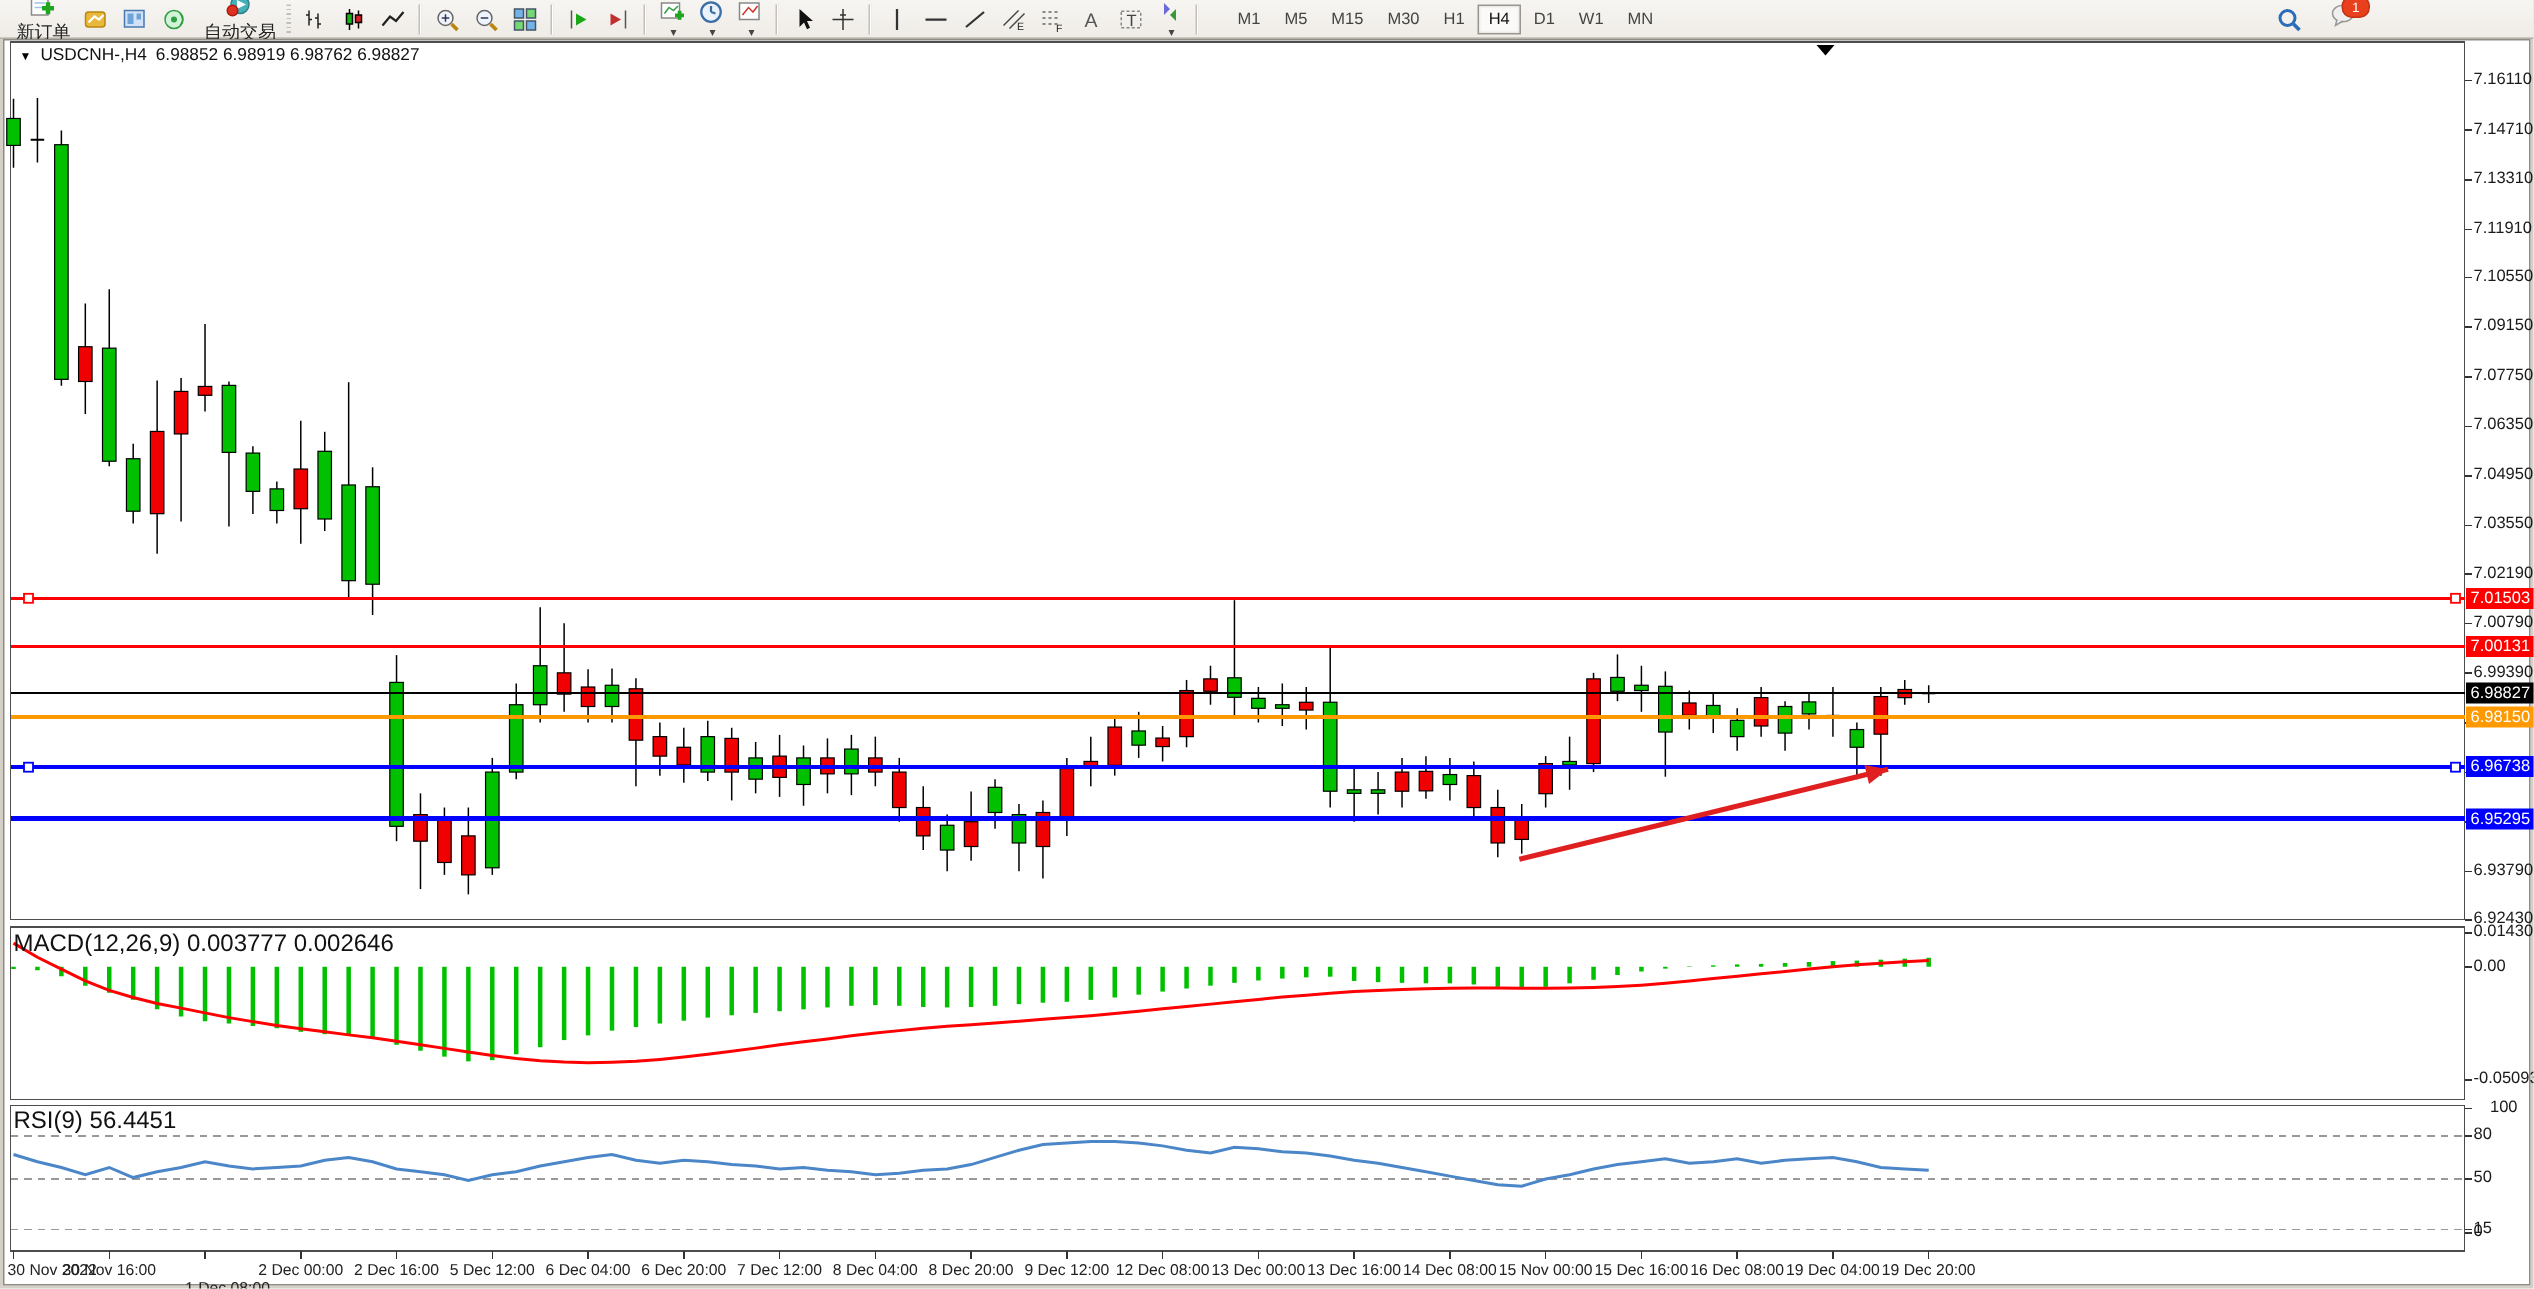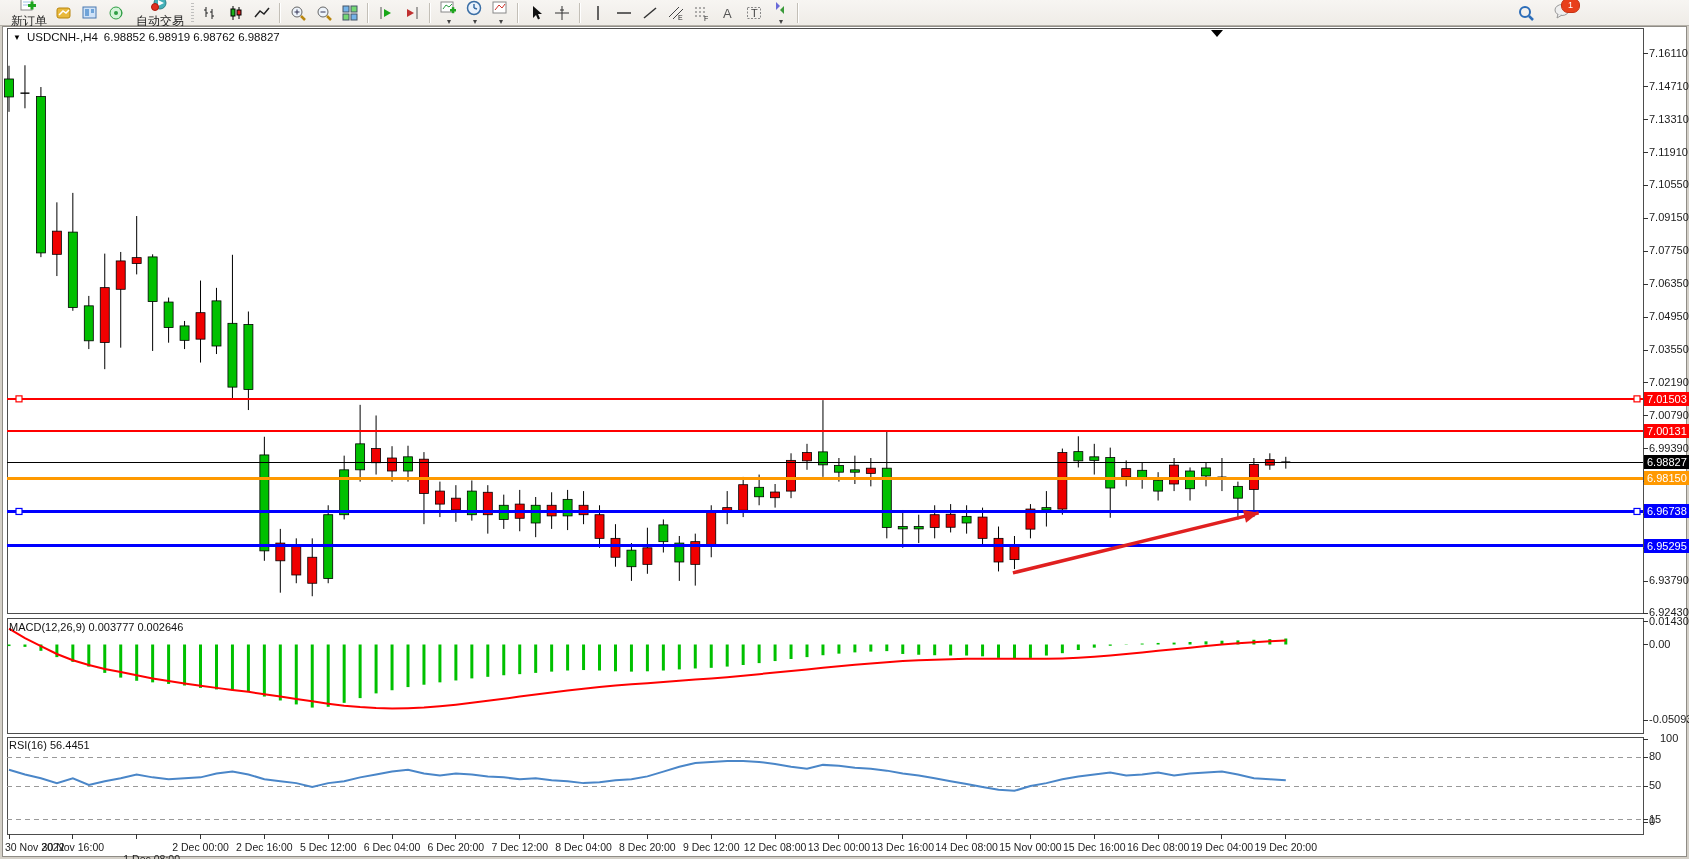--- a/index.html
+++ b/index.html
@@ -15,21 +15,21 @@
   .tf{height:20px;min-width:26px;border:1px solid transparent;background:transparent;font-size:11px;color:#444;display:flex;align-items:center;justify-content:center;margin:0 1px;}
   .tf.active{border:1px solid #9a968e;background:#fbfaf8;box-shadow:inset 0 0 2px #ccc;color:#111;}
   #right-icons{margin-left:auto;display:flex;align-items:center;margin-right:116px;}
   #notif-wrap{position:relative;margin-left:14px;}
   #notif-badge{position:absolute;right:-7px;top:-4px;min-width:13px;height:13px;border-radius:7px;background:#e8401c;color:#fff;font-size:9px;display:flex;align-items:center;justify-content:center;padding:0 2px;border:1px solid #c53214;}
   
   #chart-window{position:absolute;left:2px;top:26px;width:1685px;height:831px;background:#ffffff;border:1px solid #8f8c86;box-sizing:border-box;}
   #chart-svg{position:absolute;left:0;top:0;}
   #chart-title{position:absolute;left:10px;top:4px;font-size:11.5px;color:#111;display:flex;align-items:center;gap:6px;z-index:5;}
   #chart-title .dd{font-size:8px;color:#000;}
-  #macd-label,#rsi-label{position:absolute;left:6px;font-size:11px;color:#111;z-index:5;white-space:nowrap;}
+  #macd-label,#rsi-label{position:absolute;left:6px;font-size:16px;color:#111;z-index:5;white-space:nowrap;}
   #macd-label{top:594px;}
   #rsi-label{top:712px;}
   .tick-label{position:absolute;font-size:11px;color:#1a1a1a;white-space:nowrap;}
   .badge{position:absolute;left:1641px;width:47px;height:14px;color:#fff;font-size:11px;line-height:14px;padding-left:3px;box-sizing:border-box;z-index:6;}
   .date-label{position:absolute;top:813px;font-size:10.5px;color:#222;white-space:nowrap;}
   #price-axis{position:absolute;left:1636px;top:0;width:49px;height:607px;z-index:4;}
   #date-axis{position:absolute;left:0;top:806px;width:1685px;height:24px;z-index:4;}
 </style>
 </head>
 <body>
@@ -263,20 +263,31 @@
   <button class="tb">
       <span>
         <svg width="18" height="18">
           <polygon points="5,3 9,7 5,11" fill="#6a6ad8"></polygon>
           <polygon points="13,7 9,11 13,15" fill="#3a9a3a"></polygon>
         </svg>
       </span>
       <span class="caret">▾</span>
     </button>
   <span class="sep"></span>
+  <div id="tf-group" style="display:flex;align-items:center;margin-left:14px;">
+      <button class="tf">M1</button>
+      <button class="tf">M5</button>
+      <button class="tf">M15</button>
+      <button class="tf">M30</button>
+      <button class="tf">H1</button>
+      <button class="tf active">H4</button>
+      <button class="tf">D1</button>
+      <button class="tf">W1</button>
+      <button class="tf">MN</button>
+    </div>
   <div id="right-icons">
     <button class="tb">
         <span>
           <svg width="18" height="18">
             <circle cx="8" cy="8" r="5" fill="none" stroke="#2b6cb8" stroke-width="2"></circle>
             <line x1="12" y1="12" x2="16" y2="16" stroke="#2b6cb8" stroke-width="2.5"></line>
           </svg>
         </span>
       </button>
     <div id="notif-wrap">
@@ -606,21 +617,21 @@
   <div id="chart-title">
     <span class="dd">▼</span>
     <span>USDCNH-,H4</span>
     <span>6.98852 6.98919 6.98762 6.98827</span>
   </div>
   <div id="macd-label">
     <span>MACD(12,26,9)</span>
     <span>0.003777 0.002646</span>
   </div>
   <div id="rsi-label">
-    <span>RSI(16)</span>
+    <span>RSI(9)</span>
     <span>56.4451</span>
   </div>
   <div id="price-axis">
       <div class="tick-label" style="left: 10px; top: 19.7px;">7.16110</div>
       <div class="tick-label" style="left: 10px; top: 52.782px;">7.14710</div>
       <div class="tick-label" style="left: 10px; top: 85.864px;">7.13310</div>
       <div class="tick-label" style="left: 10px; top: 118.946px;">7.11910</div>
       <div class="tick-label" style="left: 10px; top: 151.083px;">7.10550</div>
       <div class="tick-label" style="left: 10px; top: 184.165px;">7.09150</div>
       <div class="tick-label" style="left: 10px; top: 217.247px;">7.07750</div>

